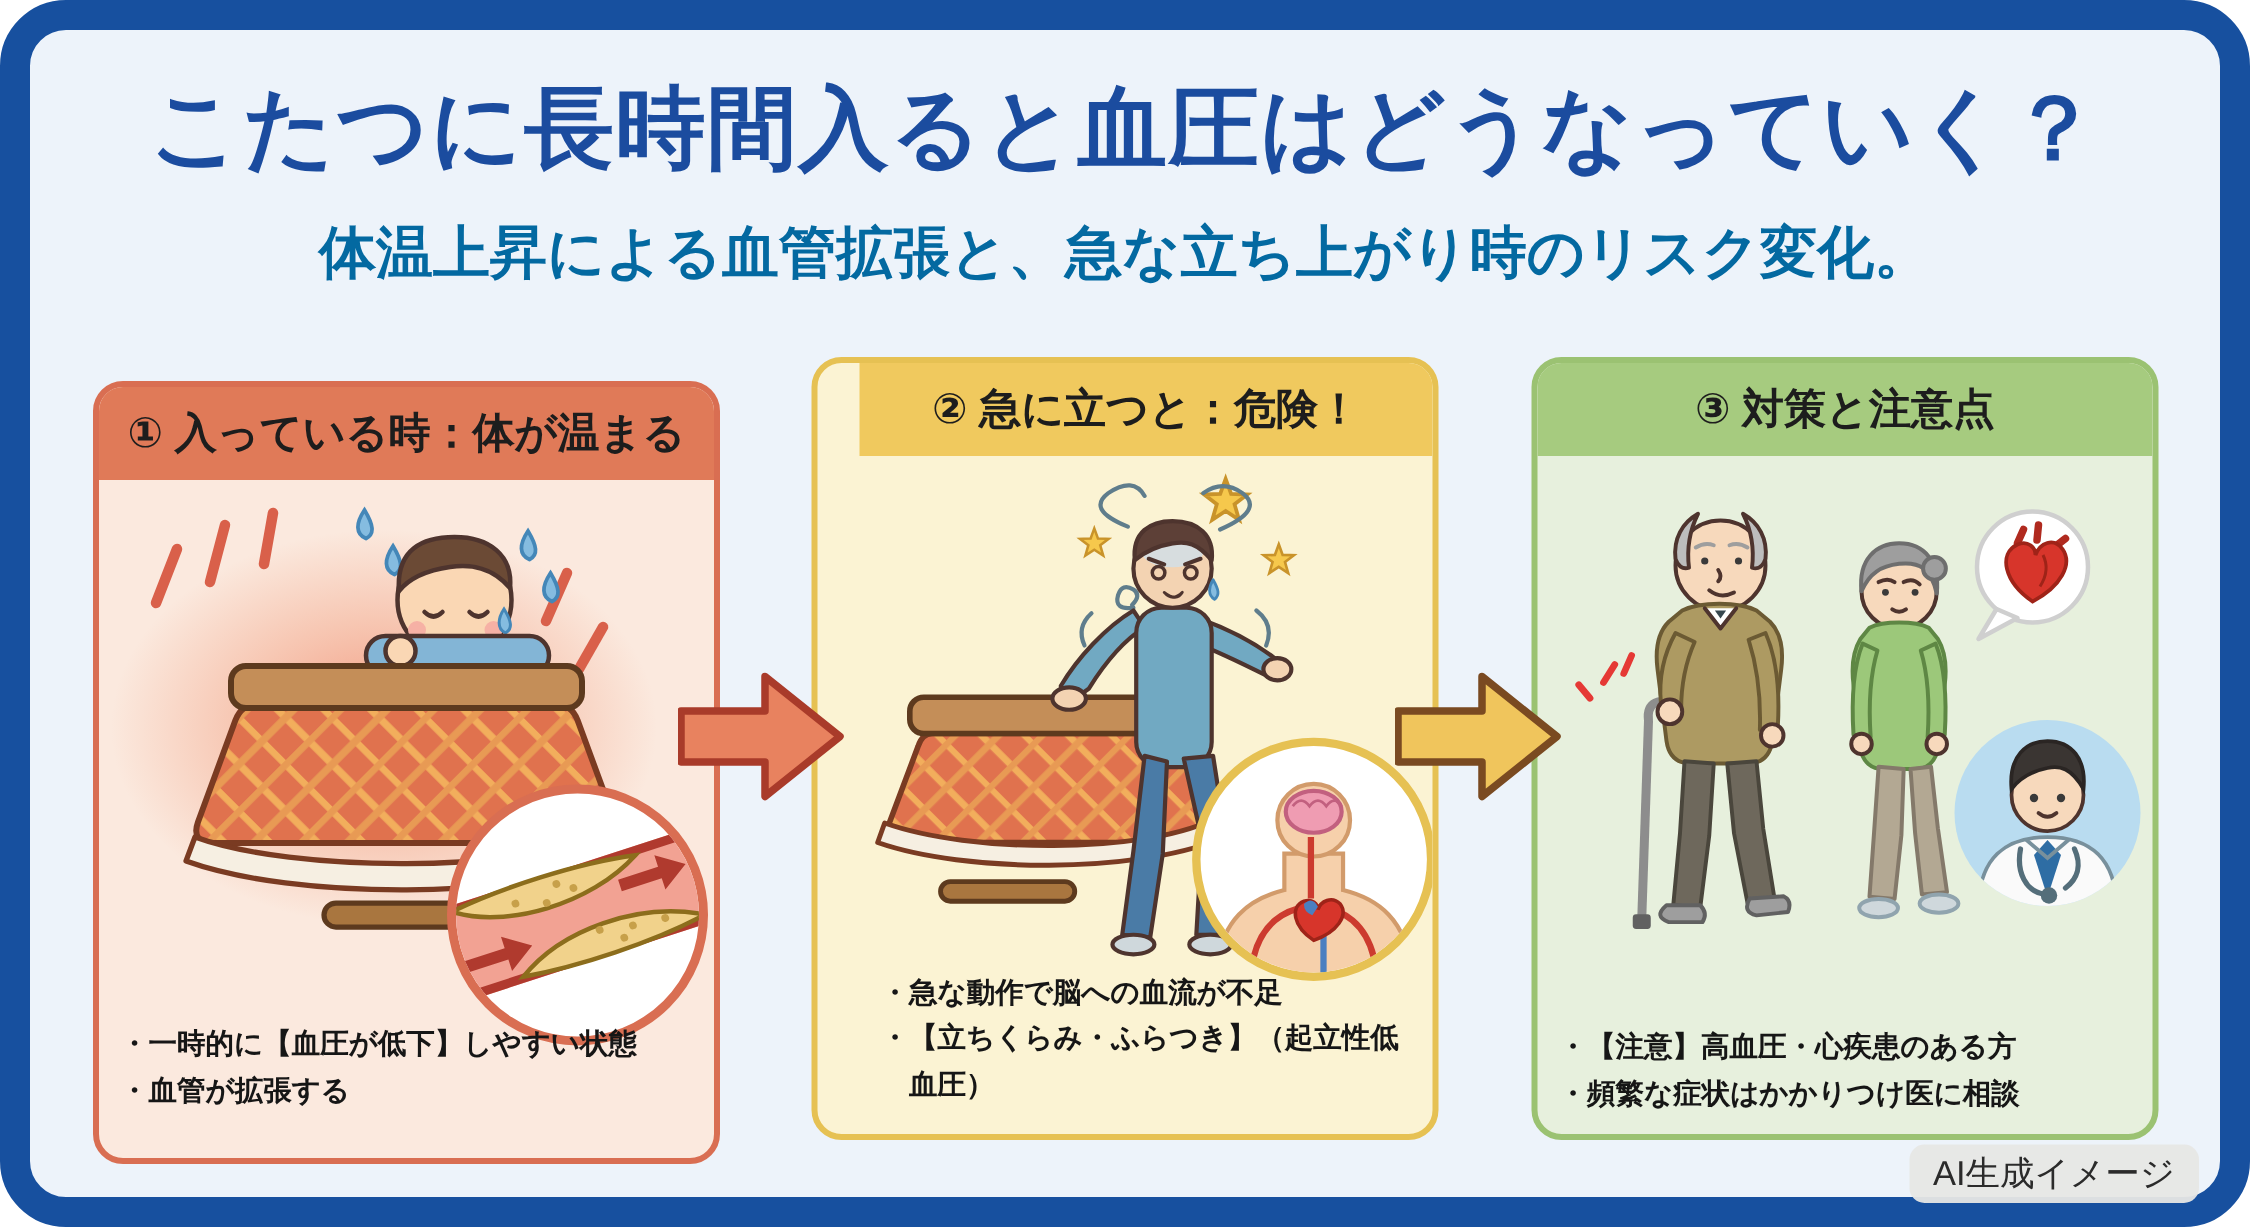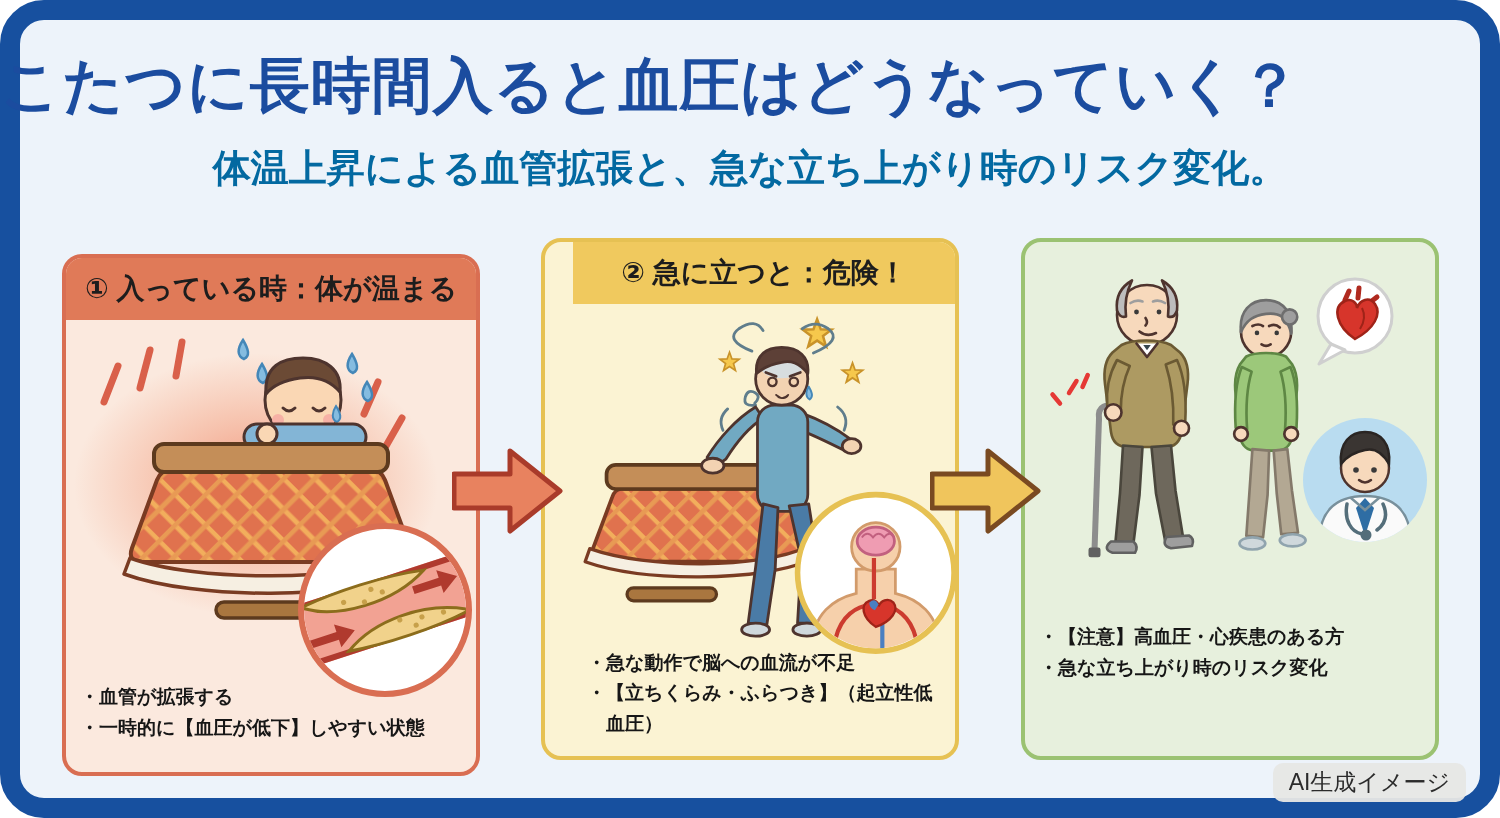--- a/index.html
+++ b/index.html
@@ -1,18 +1,18 @@
 <!DOCTYPE html>
 <html lang="ja"><head>
 <meta charset="utf-8">
 <style>
   html,body{margin:0;padding:0;background:#ffffff;font-family:"Liberation Sans","DejaVu Sans",sans-serif;}
   .canvas{position:relative;width:1500px;height:818px;background:#ffffff;overflow:hidden;}
   .frame{position:absolute;inset:0;border:20px solid #17509f;border-radius:44px;background:#edf3fa;box-sizing:border-box;}
-  .title{position:absolute;top:48px;left:0;width:1500px;font-size:60px;line-height:1.25;
+  .title{position:absolute;top:48px;left:0;width:1500px;text-align:center;font-size:60px;line-height:1.25;
          font-weight:900;color:#1b4c9f;letter-spacing:1px;}
   .subtitle{position:absolute;top:143px;left:0;width:1500px;text-align:center;font-size:38px;
             font-weight:800;color:#0369a1;}
   .panel{position:absolute;top:238px;width:418px;height:522px;border-radius:20px;box-sizing:border-box;
          border:4px solid;overflow:hidden;}
   .panel-header{height:62px;display:flex;align-items:center;justify-content:center;
                 font-size:28px;font-weight:800;color:#1d1d1d;}
   .panel-body{position:relative;width:100%;height:452px;}
   .panel-body svg.illus{position:absolute;inset:0;width:100%;height:100%;}
   .bullets{position:absolute;left:14px;right:10px;margin:0;padding:0;list-style:none;z-index:3;
@@ -112,22 +112,22 @@
                 <circle cx="374" cy="310" r="2.6"></circle>
                   <circle cx="344" cy="314" r="2.6"></circle>
               </g>
               <path d="M234,296 h32 v-8 l18,12 -18,12 v-8 h-32z" fill="#b03a2e"></path>
               <path d="M352,276 h28 v-8 l18,12 -18,12 v-8 h-28z" fill="#b03a2e"></path>
             </g>
           </g>
         </g>
       </svg>
       <ul class="bullets">
+        <li>・一時的に【血圧が低下】しやすい状態</li>
         <li>・血管が拡張する</li>
-        <li>・一時的に【血圧が低下】しやすい状態</li>
       </ul>
     </div>
   </section>
 
   <section class="panel p2">
     <div class="panel-header">② 急に立つと：危険！</div>
     <div class="panel-body">
       <svg class="illus" viewBox="0 0 410 452" aria-hidden="true">
         <defs>
           <pattern id="lat2" width="44" height="44" patternUnits="userSpaceOnUse" patternTransform="rotate(45)">
@@ -200,20 +200,21 @@
         </g>
       </svg>
       <ul class="bullets">
         <li>・急な動作で脳への血流が不足</li>
         <li>・【立ちくらみ・ふらつき】（起立性低血圧）</li>
       </ul>
     </div>
   </section>
 
   <section class="panel p3">
+    <div class="panel-header">③ 対策と注意点</div>
     <div class="panel-body">
       <svg class="illus" viewBox="0 0 410 452" aria-hidden="true">
         <defs>
             <clipPath id="clipDoc">
               <circle cx="340" cy="238" r="62"></circle>
             </clipPath>
           </defs>
         <g transform="translate(8,4) scale(0.75)">
           <g stroke="#e53935" stroke-width="6" stroke-linecap="round" fill="none">
             <line x1="48" y1="196" x2="58" y2="180"></line>
@@ -290,21 +291,21 @@
               <circle cx="349" cy="228" r="2.8" fill="#3a3a3a" stroke="none"></circle>
             <path d="M334,238 q6,5 12,0" fill="none"></path>
             <path d="M322,262 C319,278 326,290 337,292" fill="none" stroke="#546e7a" stroke-width="3.5"></path>
             <circle cx="341" cy="293" r="5.5" fill="#546e7a" stroke="none"></circle>
             <path d="M358,262 C363,273 360,282 352,288" fill="none" stroke="#546e7a" stroke-width="3.5"></path>
           </g>
         </g>
       </svg>
       <ul class="bullets">
         <li>・【注意】高血圧・心疾患のある方</li>
-        <li>・急な立ち上がり時のリスク変化</li>
+        <li>・頻繁な症状はかかりつけ医に相談</li>
       </ul>
     </div>
   </section>
 
   <svg class="flow-arrow arrow-1" viewBox="0 0 112 94" aria-hidden="true">
     <polygon points="2,30 58,30 58,7 108,47 58,87 58,64 2,64" fill="#e8825f" stroke="#a93b2a" stroke-width="5" stroke-linejoin="round"></polygon>
   </svg>
   <svg class="flow-arrow arrow-2" viewBox="0 0 112 94" aria-hidden="true">
     <polygon points="2,30 58,30 58,7 108,47 58,87 58,64 2,64" fill="#f0c55c" stroke="#7a4a21" stroke-width="5" stroke-linejoin="round"></polygon>
   </svg>

